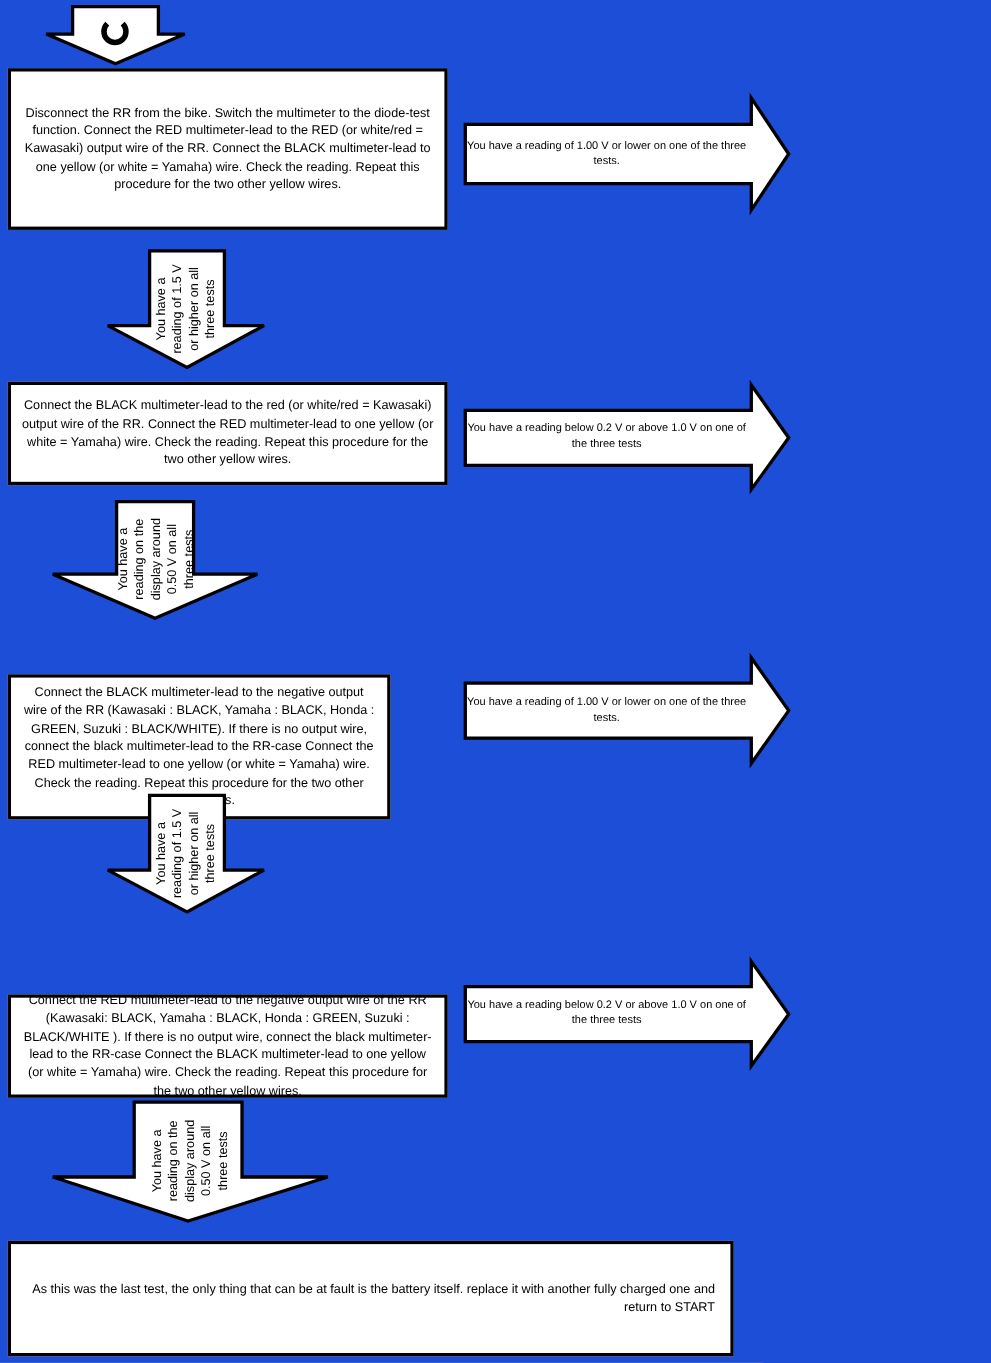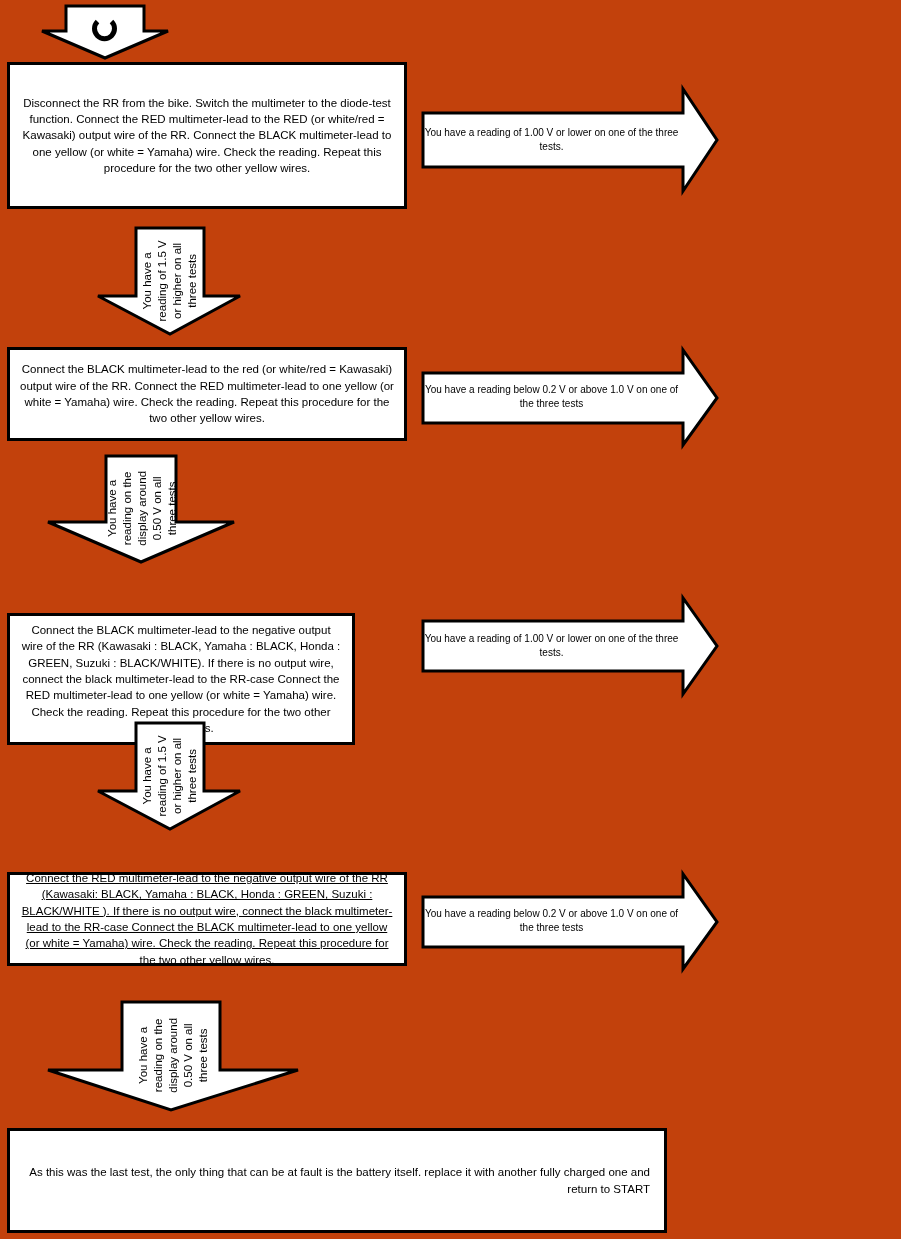--- a/index.html
+++ b/index.html
@@ -8,21 +8,21 @@
     background: #ffffff;
   }
   body {
     font-family: "Liberation Sans", sans-serif;
     color: #000000;
   }
   #canvas {
     position: relative;
     width: 901px;
     height: 1239px;
-    background: #c2410c;
+    background: #1d4ed8;
     overflow: hidden;
   }
 
   
   .box {
     position: absolute;
     box-sizing: border-box;
     border: 3px solid #000;
     background: #fff;
     display: flex;
@@ -159,21 +159,21 @@
   </svg>
   <div class="arrow-label-v" style="left:116px; top:723px; width:108px; height:106px;">
     <div class="rot">
       <div>You have a</div>
       <div>reading of 1.5 V</div>
       <div>or higher on all</div>
       <div>three tests</div>
     </div>
   </div>
 
-  <div class="box" style="left:7px; top:872px; width:400px; height:94px;text-decoration:underline;">
+  <div class="box" style="left:7px; top:904px; width:400px; height:94px;">
     <span class="txt">Connect the RED multimeter-lead to the negative output wire of the RR (Kawasaki: BLACK, Yamaha : BLACK, Honda : GREEN, Suzuki : BLACK/WHITE ). If there is no output wire, connect the black multimeter-lead to the RR-case Connect the BLACK multimeter-lead to one yellow (or white = Yamaha) wire. Check the reading. Repeat this procedure for the two other yellow wires.</span>
   </div>
 
   <svg class="arrow-svg" style="left:421px; top:872px; width:298px; height:99px;" viewBox="0 0 298 99">
     <polygon class="arrow-shape" points="2,25 262,25 262,2 296,50 262,97 262,75 2,75"></polygon>
   </svg>
   <div class="arrow-label-h" style="left:424px; top:892px; width:255px; height:58px;">
     <span>You have a reading below 0.2 V or above 1.0 V on one of the three tests</span>
   </div>
 

